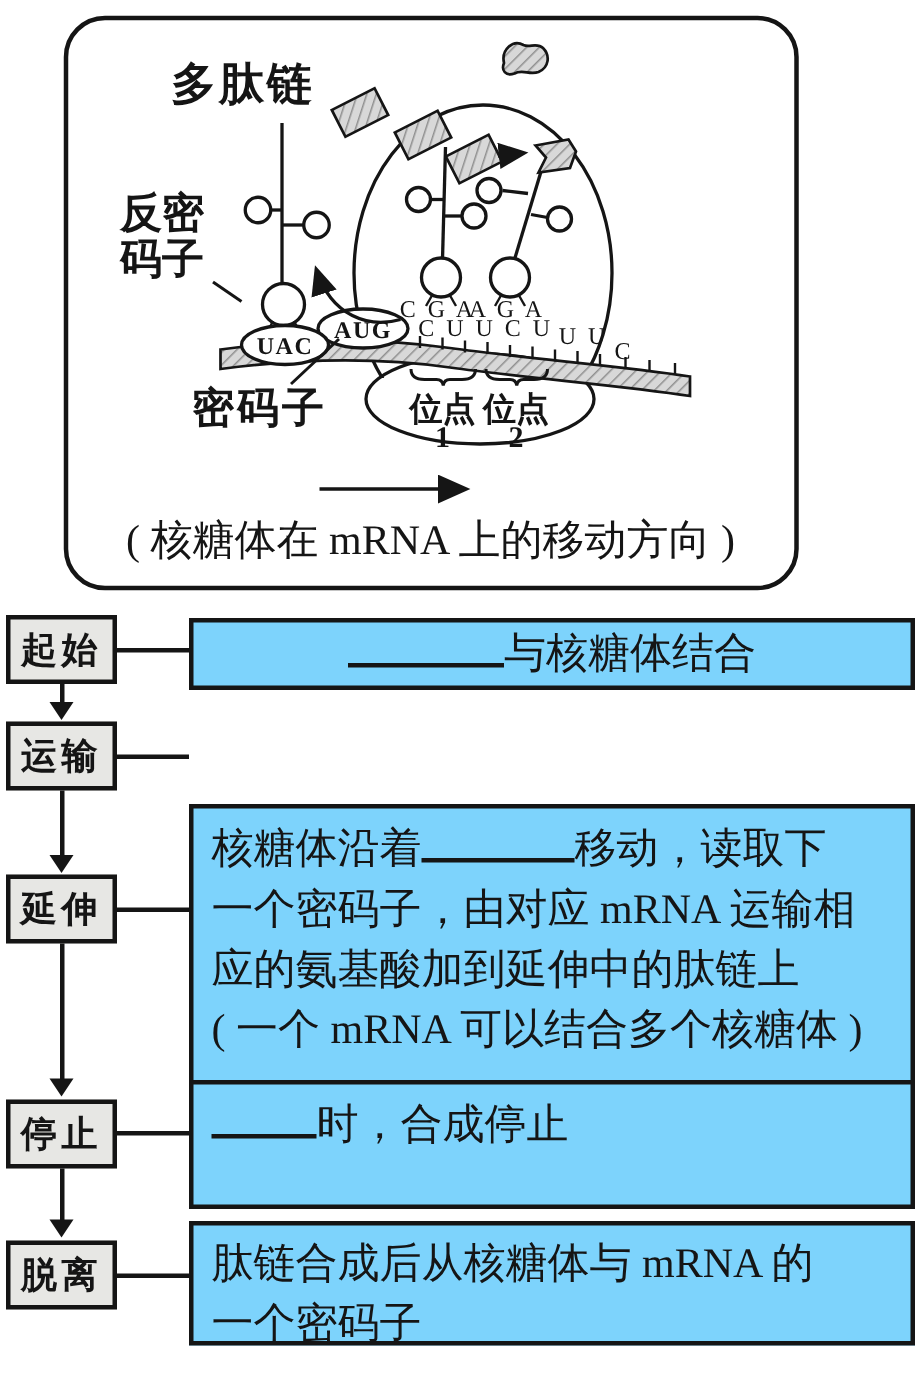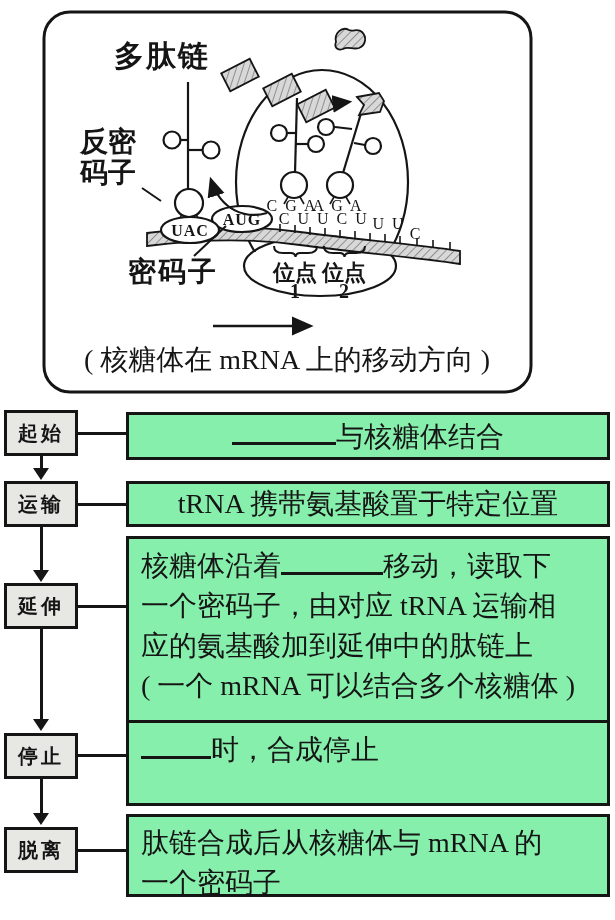--- a/index.html
+++ b/index.html
@@ -14,25 +14,25 @@
   .t-seq{ font-size:16px; font-weight:400; letter-spacing:2px; }
   .t-oval{ font-size:16px; font-weight:700; letter-spacing:1px; }
   .t-site{ font-size:22px; font-weight:700; }
   .t-num{ font-size:20px; font-weight:700; }
   .t-cap{ font-size:28px; font-weight:400; }
 
   .stage{
     position:absolute; left:4px; width:74px; height:46px;
     box-sizing:border-box; border:3px solid #151515; background:#e7e7e4;
     display:flex; align-items:center; justify-content:center;
-    font-size:20px; font-weight:700; letter-spacing:3px;
+    font-size:24px; font-weight:700; letter-spacing:3px;
   }
   .desc{
     position:absolute; left:126px; width:484px;
-    box-sizing:border-box; border:3px solid #151515; background:#86efac;
+    box-sizing:border-box; border:3px solid #151515; background:#7dd3fc;
     font-size:28px; line-height:40px;
   }
   .desc.center{ display:flex; align-items:center; justify-content:center; }
   .desc .pad{ padding:6px 10px 6px 12px; }
   .blank{
     display:inline-block; height:0.95em; vertical-align:baseline;
     border-bottom:3px solid #151515;
   }
   .hline{
     position:absolute; height:3px; background:#151515; left:78px; width:48px;
@@ -201,28 +201,25 @@
   <div class="hline" style="top:503px"></div>
   <div class="hline" style="top:605px"></div>
   <div class="hline" style="top:754px"></div>
   <div class="hline" style="top:849px"></div>
 
   
   <div class="desc center" style="top:412px;height:48px">
     <span><span class="blank" style="width:104px"></span><span>与核糖体结合</span></span>
   </div>
 
-  <div class="desc center" style="top:481px;height:46px">
-    <span>tRNA 携带氨基酸置于特定位置</span>
-  </div>
 
   <div class="desc" style="top:536px;height:212px">
     <div class="pad">
       <div><span>核糖体沿着</span><span class="blank" style="width:102px"></span><span>移动，读取下</span></div>
-      <div>一个密码子，由对应 tRNA 运输相</div>
+      <div>一个密码子，由对应 mRNA 运输相</div>
       <div>应的氨基酸加到延伸中的肽链上</div>
       <div>( 一个 mRNA 可以结合多个核糖体 )</div>
     </div>
   </div>
 
   <div class="desc" style="top:720px;height:86px">
     <div class="pad">
       <div><span class="blank" style="width:70px"></span><span>时，合成停止</span></div>
     </div>
   </div>

